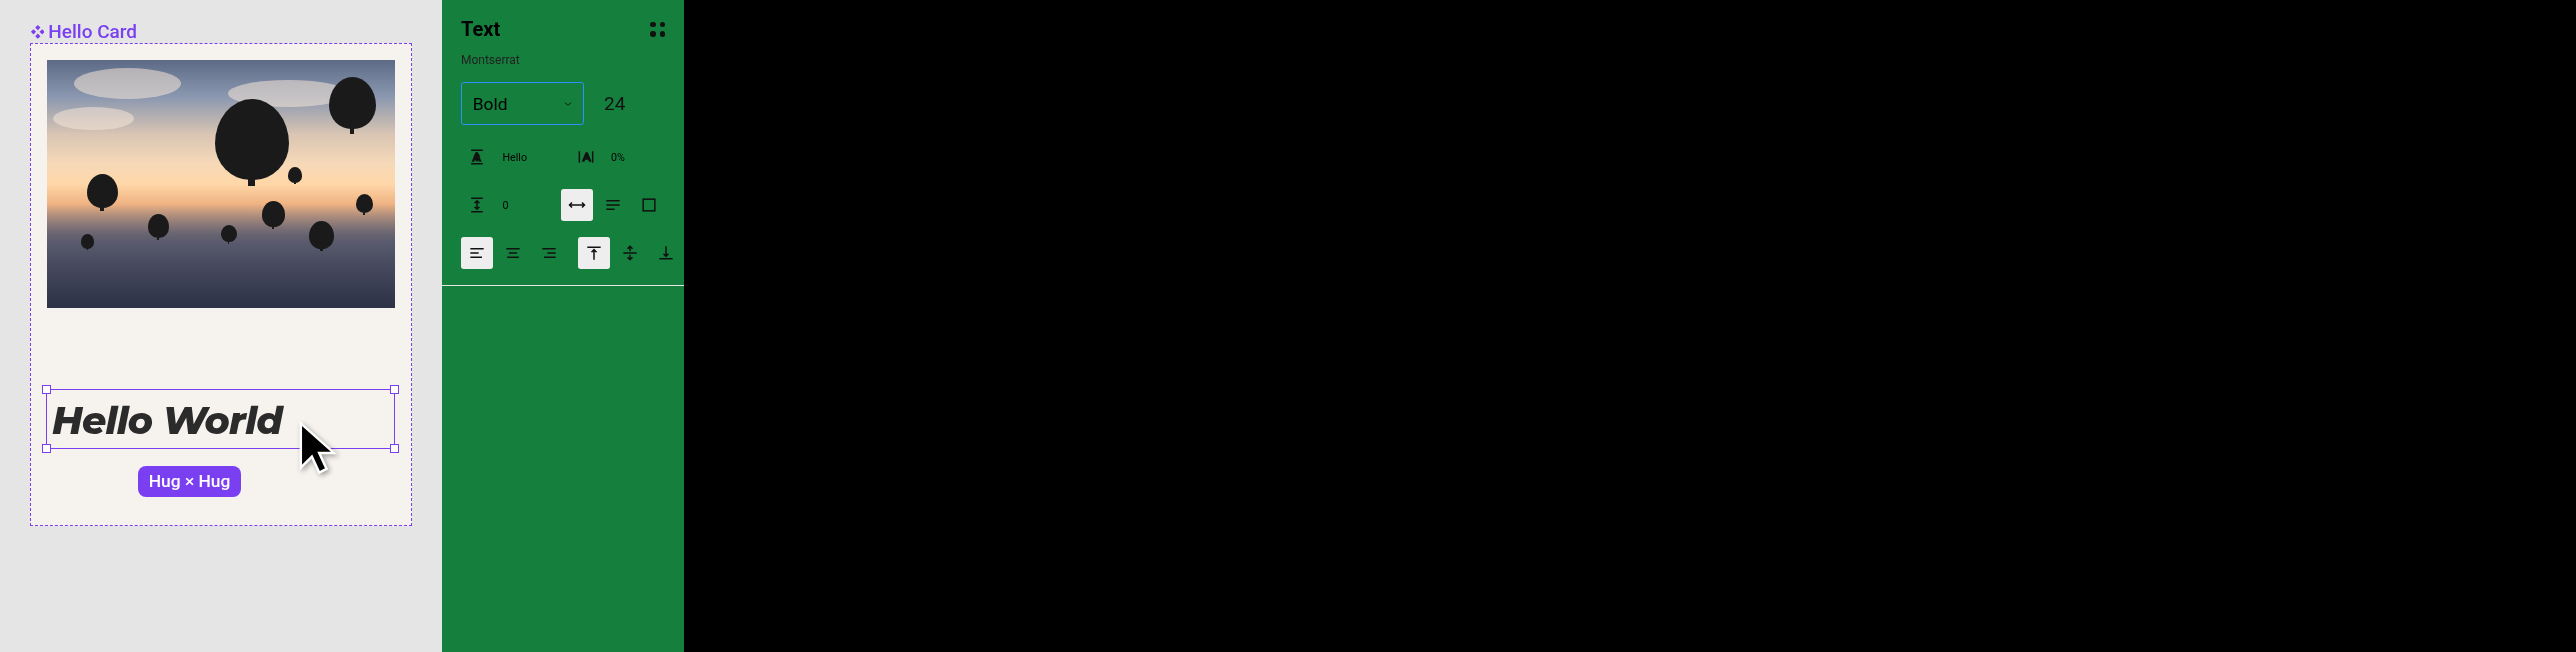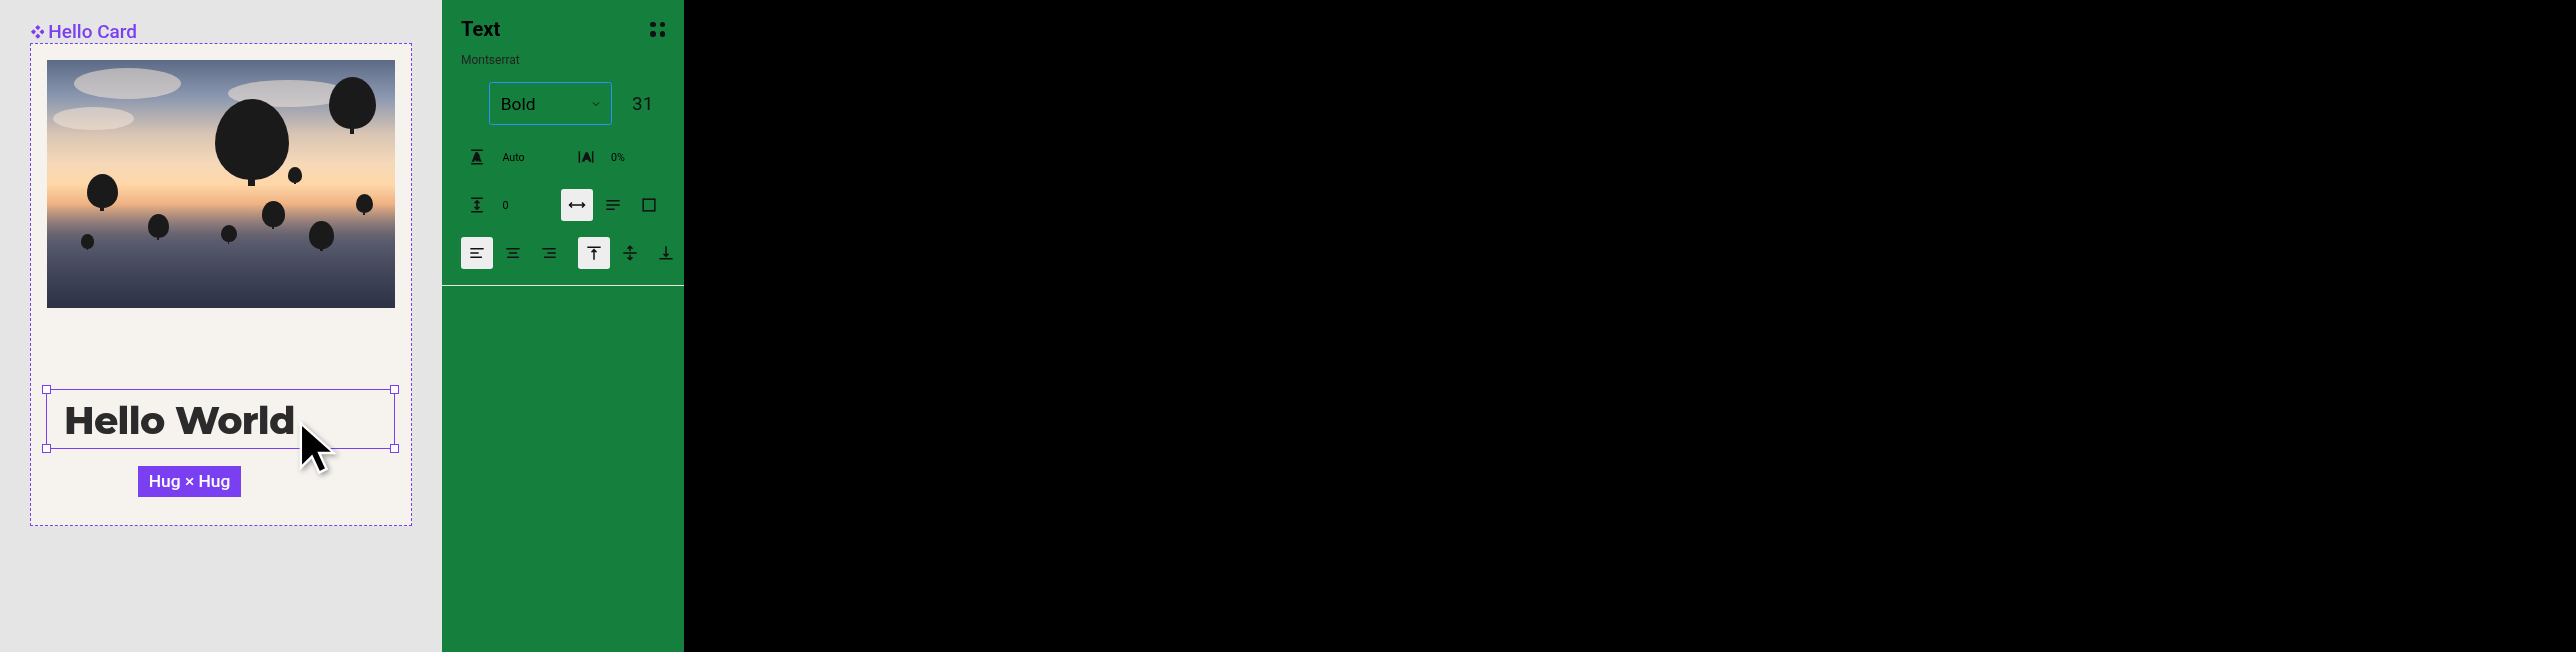--- a/index.html
+++ b/index.html
@@ -93,38 +93,39 @@
     position: absolute; width: 9.4px; height: 9.4px; background: #fff; border: 1.3px solid #7b3ff2;
   }
   .text-selection .h-tl { top: -5.4px; left: -5.4px; }
   .text-selection .h-tr { top: -5.4px; right: -5.4px; }
   .text-selection .h-bl { bottom: -5.4px; left: -5.4px; }
   .text-selection .h-br { bottom: -5.4px; right: -5.4px; }
 
   .card-text {
     position: absolute;
     top: 397px;
-    left: 64px;
+    left: 52px;
     font-family: "Montserrat", -apple-system, sans-serif;
     font-weight: 800;
     font-size: 38px;
     color: #2b2b2b;
     letter-spacing: -0.7px;
+    font-style: italic;
   }
 
   .size-badge {
     position: absolute;
     top: 466px;
     left: 138px;
     background: #7b3ff2;
     color: #fff;
     font-size: 17.4px;
     font-weight: 500;
     padding: 5.4px 10.7px;
-    border-radius: 0;
+    border-radius: 8px;
   }
 
   .cursor {
     position: absolute;
     top: 421px;
     left: 298px;
     width: 40px;
     height: 54px;
     filter: drop-shadow(2px 2.7px 2.7px rgba(0,0,0,0.35));
     pointer-events: none;
@@ -159,21 +160,20 @@
   .row { display: flex; align-items: center; gap: 13.4px; margin-bottom: 16px; }
 
   .weight-select {
     width: 123px; height: 43px;
     border: 1.3px solid #2f8fff;
     border-radius: 2.7px;
     display: flex; align-items: center; justify-content: space-between;
     padding: 0 9.4px 0 10.7px;
     font-size: 17.4px;
     cursor: pointer;
-    margin-left: 28px;
   }
   .chev { width: 12px; height: 12px; }
 
   .size-val { font-size: 19px; color: #111; padding-left: 6.7px; }
 
   .icon-btn {
     width: 32px; height: 32px; display:flex; align-items:center; justify-content:center;
     border-radius: 2.7px; cursor: pointer;
   }
   .icon-btn.active { background: #eeeeee; }
@@ -267,33 +267,33 @@
 
     <div class="font-family">Montserrat</div>
 
     <div class="row">
       <div class="weight-select">
         <span>Bold</span>
         <svg class="chev" viewBox="0 0 24 24">
             <path d="M6 9l6 6 6-6" fill="none" stroke="#111" stroke-width="2"></path>
           </svg>
       </div>
-      <div class="size-val">31</div>
+      <div class="size-val">24</div>
     </div>
 
     <div class="row">
       <div class="metric-col">
         <div class="icon-btn">
           <svg viewBox="0 0 24 24">
               <path d="M6 5h12M6 19h12M12 6l-4 5h8z M12 18l4-5H8z" stroke="none" fill="#111"></path>
               <path d="M5 4h14M5 20h14" stroke="#111"></path>
               <text x="7" y="17" font-size="14" fill="#111" font-family="sans-serif">A</text>
             </svg>
         </div>
-        <span class="lbl">Auto</span>
+        <span class="lbl">Hello</span>
       </div>
       <div class="metric-col">
         <div class="icon-btn">
           <svg viewBox="0 0 24 24">
               <path d="M4 5v14M20 5v14" stroke="#111"></path>
               <text x="8" y="17" font-size="14" fill="#111" font-family="sans-serif">A</text>
             </svg>
         </div>
         <span class="lbl">0%</span>
       </div>

